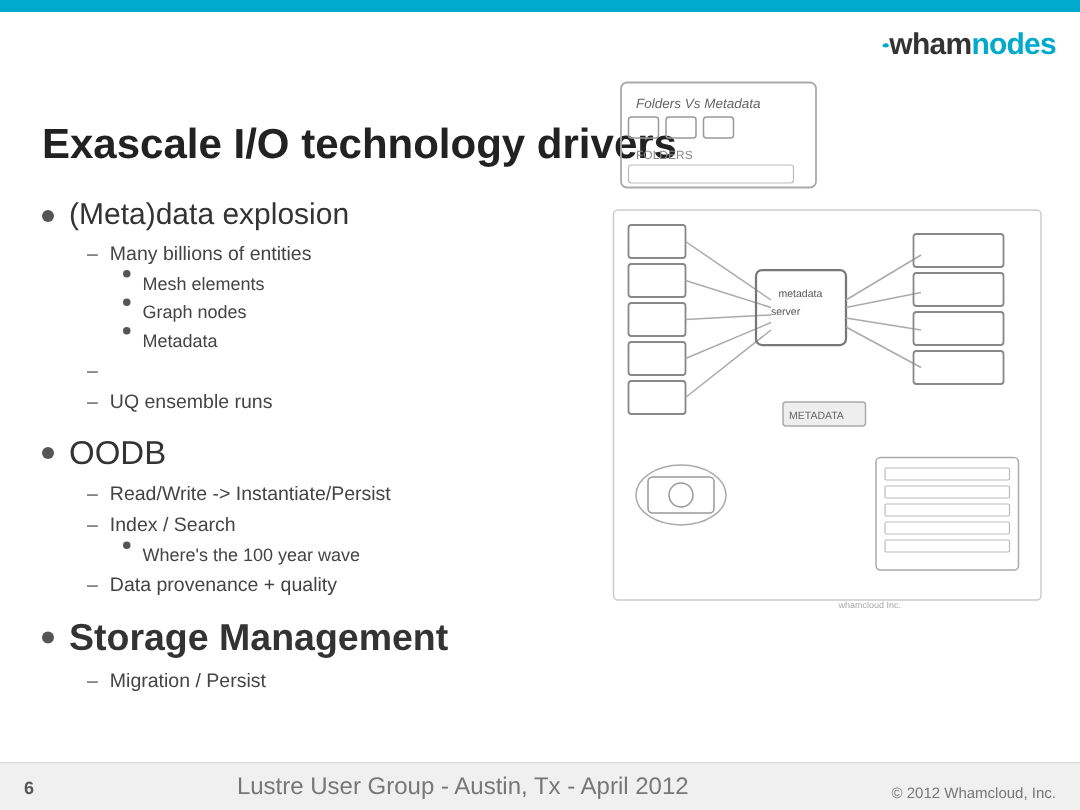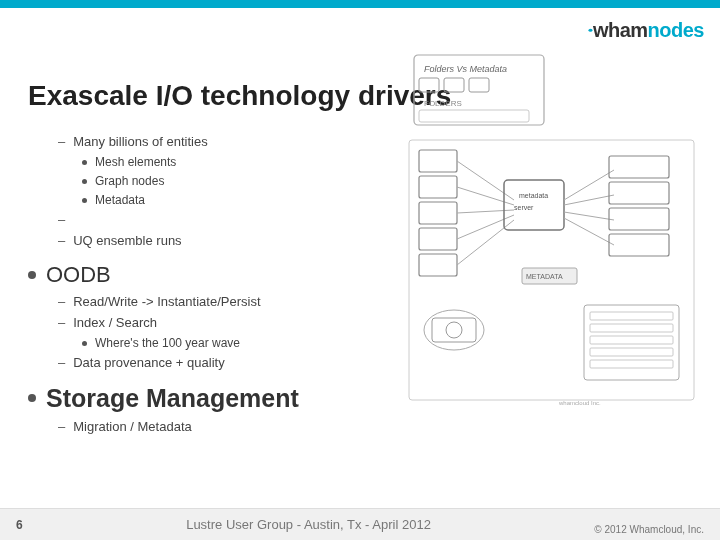--- a/index.html
+++ b/index.html
@@ -109,21 +109,21 @@
 
     .sub-sub-items {
       padding-left: 24px;
     }
 
     .sub-sub-item {
       font-size: 12px;
       color: #444;
       line-height: 1.6;
       display: flex;
-      align-items: center;
+      align-items: flex-start;
     }
 
     .sub-sub-item .bullet-sm {
       width: 5px;
       height: 5px;
       background: #555;
       border-radius: 50%;
       display: inline-block;
       margin-right: 8px;
       flex-shrink: 0;
@@ -159,21 +159,21 @@
       padding: 0 16px;
     }
 
     .page-number {
       font-size: 12px;
       color: #555;
       font-weight: bold;
     }
 
     .footer-text {
-      font-size: 13px;
+      font-size: 16px;
       color: #777;
     }
 
     .footer-copyright {
       font-size: 10px;
       color: #777;
       margin-top: 10px;
     }
   </style>
 </head>
@@ -190,20 +190,24 @@
     <ellipse cx="30" cy="28" rx="24" ry="10" fill="#00aacc"></ellipse>
   </svg>
   <span class="logo-text">wham<span>nodes</span></span>
 </div>
 
 <div class="main-content">
 
   <h1 class="slide-title">Exascale I/O technology drivers</h1>
 
   <div class="bullet-section">
+    <div class="bullet-main">
+      <span class="dot"></span>
+      <span>(Meta)data explosion</span>
+    </div>
     <div class="sub-items">
 
       <div class="sub-item">
         <span class="dash">–</span>
         <span>Many billions of entities</span>
       </div>
       <div class="sub-sub-items">
         <div class="sub-sub-item">
           <span class="bullet-sm"></span>
           <span>Mesh elements</span>
@@ -257,21 +261,21 @@
   </div>
 
   <div class="bullet-section">
     <div class="bullet-main">
       <span class="dot"></span>
       <span style="font-size:25px; font-weight:bold;">Storage Management</span>
     </div>
     <div class="sub-items">
       <div class="sub-item">
         <span class="dash">–</span>
-        <span>Migration / Metadata</span>
+        <span>Migration / Persist</span>
       </div>
     </div>
   </div>
 
 </div>
 
 <div class="slide-image">
   <svg class="sketch-area" viewBox="0 0 300 380" xmlns="http://www.w3.org/2000/svg">
 
     <rect x="10" y="5" width="130" height="70" rx="4" fill="none" stroke="#aaa" stroke-width="1.2"></rect>

